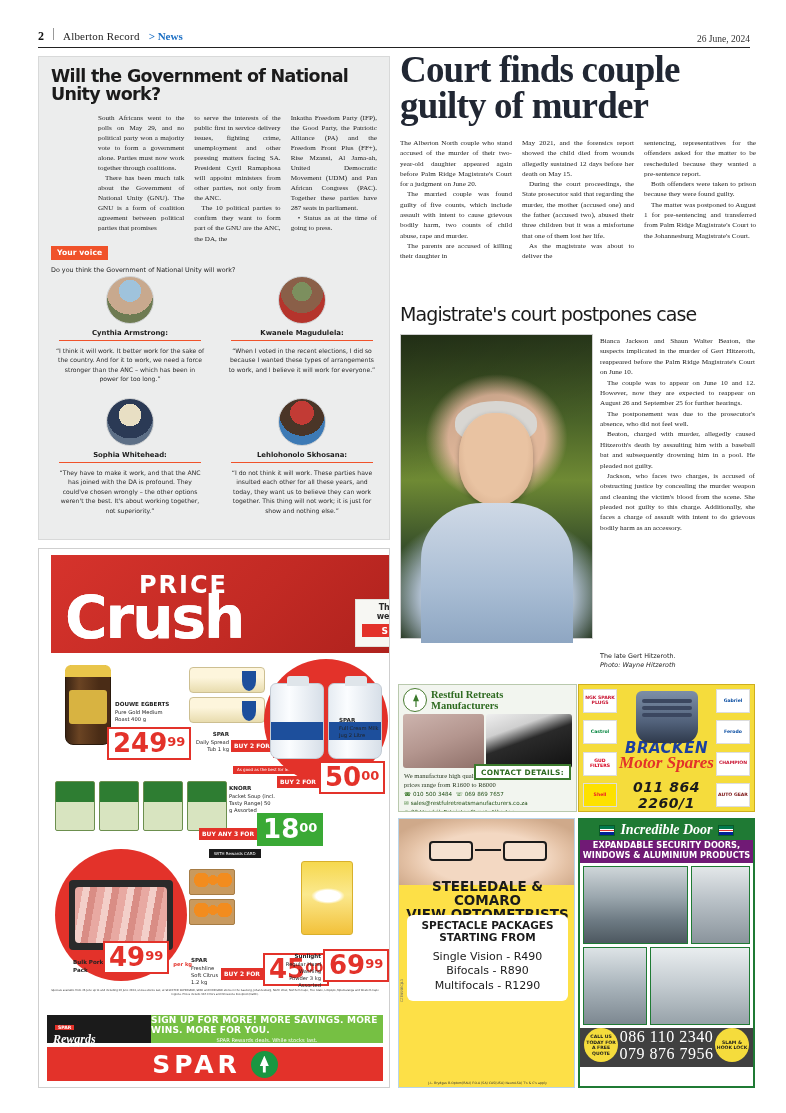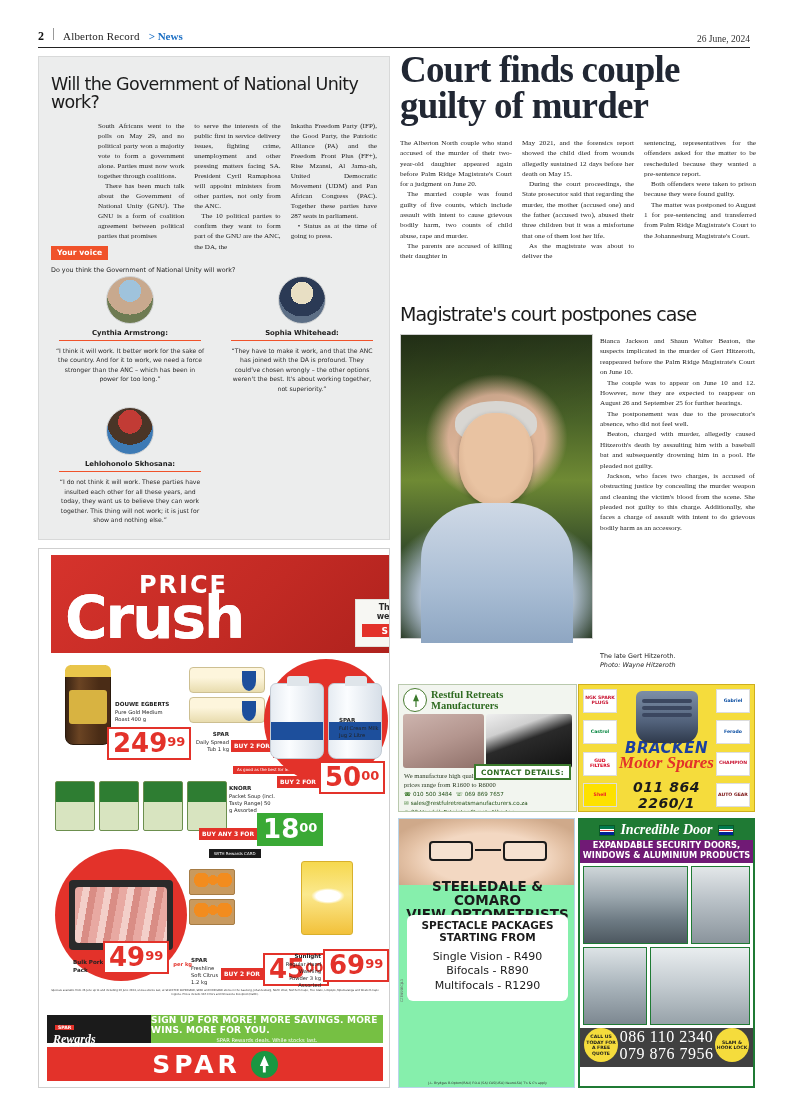--- a/index.html
+++ b/index.html
@@ -28,22 +28,22 @@
   .mh-sec { color:#1c6fc4; font-weight:bold; }
   .mh-date { font-size: 9.5px; color:#333; }
 
   
   .gnu-block {
     position:absolute; left:38px; top:56px; width:352px; height:484px;
     background:#eceded; border:1px solid #d8d9d9;
   }
   .gnu-head {
     font-family: "DejaVu Sans", sans-serif;
-    font-weight: normal; font-size: 17.5px; letter-spacing:-0.7px;
-    color:#1b1b1b; padding: 18px 12px 0 12px; line-height:1.05;
+    font-weight: bold; font-size: 17.5px; letter-spacing:-0.7px;
+    color:#1b1b1b; padding: 10px 12px 0 12px; line-height:1.05;
   }
   .gnu-cols {
     display:flex; gap:10px; padding: 9px 12px 0 12px; margin-left: 47px;
   }
   .gnu-col { width: 104px; font-size: 7.1px; line-height: 1.42; text-align: justify; color:#1c1c1c; }
   .gnu-col p { margin:0; }
   .gnu-col p.ind { text-indent: 7px; }
 
   
   .yv-wrap { position:absolute; left:12px; top:184px; width:328px; }
@@ -329,21 +329,21 @@
     background: linear-gradient(180deg,#7d8fa8 0%, #51617a 60%, #2f3a4c 100%);
     border-radius:6px 6px 14px 14px; position:relative; }
   .bk-piston::before { content:""; position:absolute; left:6px; top:8px; width:50px; height:4px; background:#3b4760; border-radius:2px; box-shadow:0 7px 0 #3b4760, 0 14px 0 #3b4760;}
   .bk-b1 { font-family:"DejaVu Sans", sans-serif; font-weight:bold; font-style:italic; font-size:15px; color:#1b3fa0; letter-spacing:.5px; margin-top:-4px; }
   .bk-b2 { font-family:"Liberation Serif", serif; font-weight:bold; font-style:italic; font-size:17px; color:#e3322a; margin-top:-4px; }
   .bk-phone { font-family:"DejaVu Sans", sans-serif; font-weight:bold; font-style:italic; font-size:14px; color:#1b1b1b; margin-top:6px; letter-spacing:.5px;}
 
   
   .op-ad {
     position:absolute; left:398px; top:818px; width:177px; height:270px;
-    background:#86efac; border:1px solid #b9d5ea; overflow:hidden;
+    background:#fde047; border:1px solid #b9d5ea; overflow:hidden;
   }
   .op-photo { position:absolute; left:0; top:0; width:177px; height:66px;
     background: radial-gradient(ellipse 60% 70% at 50% 60%, #f3d8c2 0 55%, #e4c2a6 75%, #cfa98a 100%); }
   .op-photo .glasses { position:absolute; left:30px; top:22px; width:118px; height:20px; }
   .op-photo .lens { position:absolute; width:44px; height:20px; border:2px solid #1b1b1b; border-radius:4px; background:rgba(255,255,255,.25); }
   .op-photo .lens.a { left:0; } .op-photo .lens.b { right:0; }
   .op-photo .bridge { position:absolute; left:46px; top:8px; width:26px; height:2px; background:#1b1b1b; }
   .op-t1 { position:absolute; left:0; top:60px; width:177px; text-align:center;
     font-family:"DejaVu Sans", sans-serif; font-weight:bold; font-size:13.5px; color:#1b1b1b; line-height:1.04; }
   .op-box { position:absolute; left:8px; top:96px; width:161px; background:#ffffff; border-radius:6px; padding:5px 4px 7px 4px; text-align:center; }
@@ -422,20 +422,25 @@
       <div class="yv-q">Do you think the Government of National Unity will work?</div>
     </div>
 
     <div class="vox-grid">
       <div class="vox">
         <div class="avatar av1"></div>
         <span class="vox-name">Cynthia Armstrong:</span>
         <div class="vox-quote">“I think it will work. It better work for the sake of the country. And for it to work, we need a force stronger than the ANC – which has been in power for too long.”</div>
       </div>
       <div class="vox">
+        <div class="avatar av2"></div>
+        <span class="vox-name">Kwanele Magudulela:</span>
+        <div class="vox-quote">“When I voted in the recent elections, I did so because I wanted these types of arrangements to work, and I believe it will work for everyone.”</div>
+      </div>
+      <div class="vox">
         <div class="avatar av3"></div>
         <span class="vox-name">Sophia Whitehead:</span>
         <div class="vox-quote">“They have to make it work, and that the ANC has joined with the DA is profound. They could've chosen wrongly – the other options weren't the best. It's about working together, not superiority.”</div>
       </div>
       <div class="vox">
         <div class="avatar av4"></div>
         <span class="vox-name">Lehlohonolo Skhosana:</span>
         <div class="vox-quote">“I do not think it will work. These parties have insulted each other for all these years, and today, they want us to believe they can work together. This thing will not work; it is just for show and nothing else.”</div>
       </div>
     </div>

